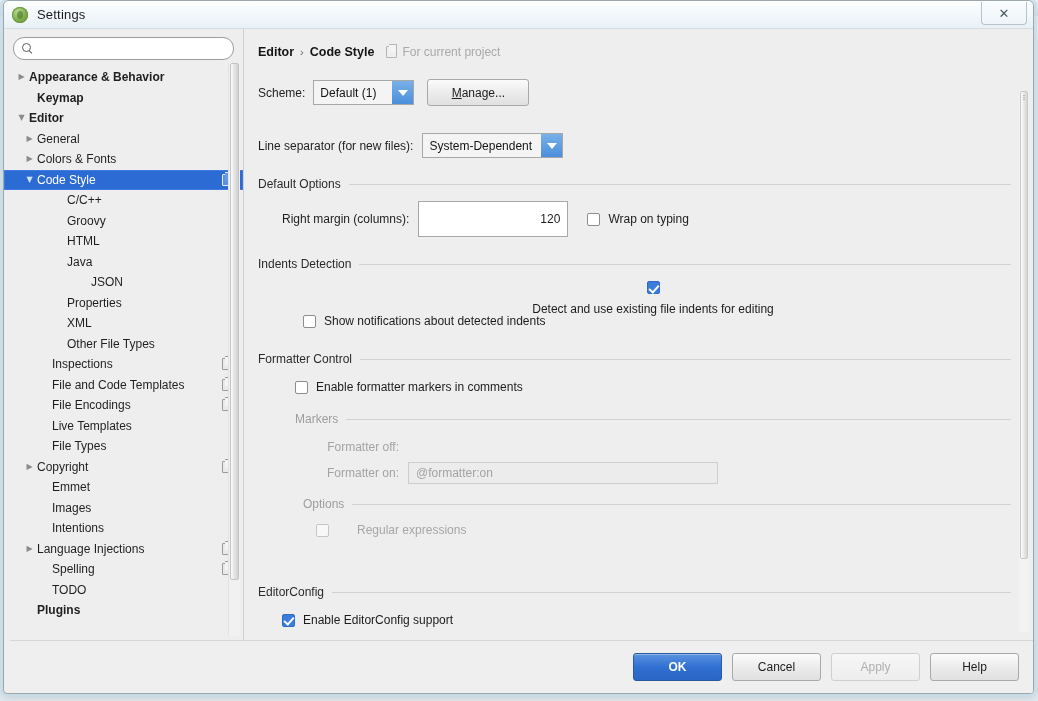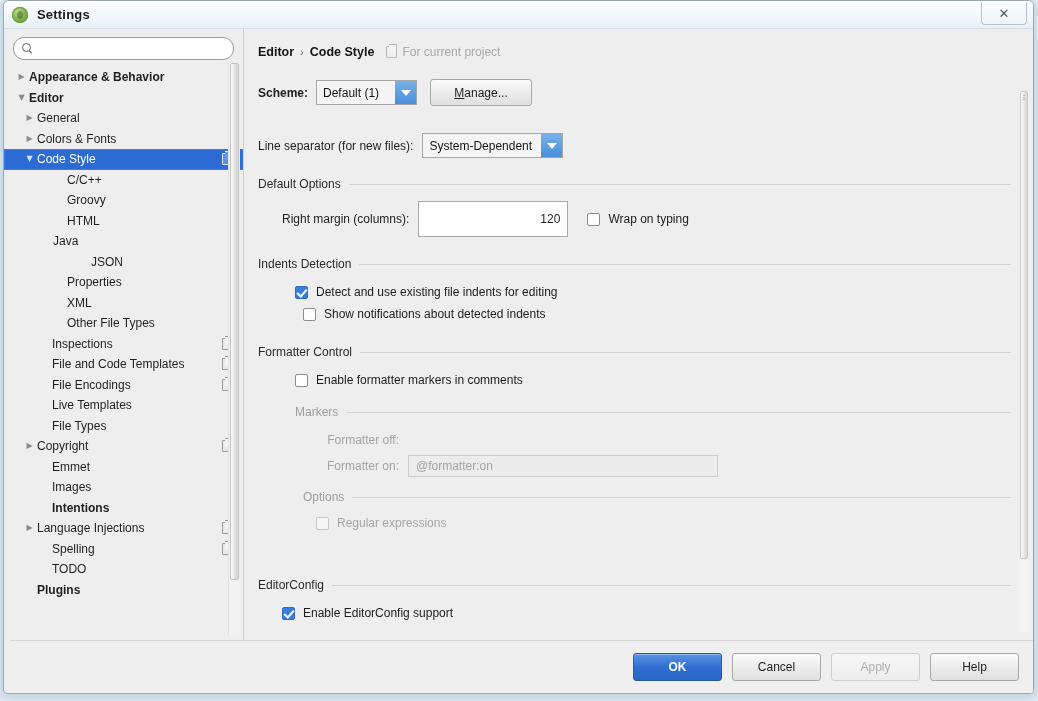--- a/index.html
+++ b/index.html
@@ -76,21 +76,20 @@
 
   
   #titlebar {
     height: 27px;
     flex: none;
     position: relative;
     background: linear-gradient(180deg, #fdfefe 0%, #f3f8fb 45%, #e9f1f6 100%);
     border-bottom: 1px solid #d3dde3;
     display: flex;
     align-items: center;
-    font-weight: bold;
   }
   #titlebar .tb-icon {
     width: 16px; height: 16px;
     margin-left: 8px;
     border-radius: 50%;
     background: radial-gradient(circle at 35% 30%, #b9d98f 0%, #7fae4d 55%, #5d8a33 100%);
     box-shadow: inset 0 0 0 1px #6d9a3c;
     position: relative;
     flex: none;
   }
@@ -324,21 +323,21 @@
     width: 7px; height: 7px;
     border: 1px solid #b5b5b5;
     border-bottom: none;
     border-left: none;
     background: #f4f4f4;
   }
 
   
   .row { display: flex; align-items: center; }
   #scheme-row { margin-bottom: 27px; }
-  #scheme-row .lbl { font-size: 12px; margin-right: 8px; font-weight: bold; }
+  #scheme-row .lbl { font-size: 12px; margin-right: 8px; }
 
   .combo {
     height: 23px;
     border: 1px solid #a7a7a7;
     background: #f4f4f4;
     display: flex;
     align-items: center;
     position: relative;
   }
   .combo .combo-text {
@@ -454,21 +453,21 @@
     width: 4px; height: 8px;
     border: solid #ffffff;
     border-width: 0 2px 2px 0;
     transform: rotate(42deg);
   }
   .cb.disabled {
     border-color: #c6c6c6;
     background: #f7f7f7;
   }
   .cbrow .cblabel { font-size: 12px; color: #1c1c1c; }
-  .cbrow.disabled .cblabel { color: #a6a6a6; }
+  .cbrow.disabled .cblabel { color: #a6a6a6; margin-left: 20px; }
 
   
   .marker-row {
     display: flex;
     align-items: center;
     height: 26px;
     margin-bottom: 0;
   }
   .marker-row .mlbl {
     width: 104px;
@@ -571,20 +570,24 @@
           <span class="search-icon"></span>
           <input id="search-input" type="text" placeholder="" style="">
         </div>
       </div>
       <div id="tree-scroll">
         <div id="tree">
             <div class="tree-row bold" style="padding-left: 10px;">
               <span class="twisty">▶</span>
               <span class="label">Appearance &amp; Behavior</span>
             </div>
+            <div class="tree-row bold" style="padding-left: 18px;">
+              <span class="twisty"></span>
+              <span class="label">Keymap</span>
+            </div>
             <div class="tree-row bold" style="padding-left: 10px;">
               <span class="twisty">▼</span>
               <span class="label">Editor</span>
             </div>
             <div class="tree-row" style="padding-left: 18px;">
               <span class="twisty">▶</span>
               <span class="label">General</span>
             </div>
             <div class="tree-row" style="padding-left: 18px;">
               <span class="twisty">▶</span>
@@ -600,21 +603,21 @@
               <span class="label">C/C++</span>
             </div>
             <div class="tree-row" style="padding-left: 48px;">
               <span class="twisty"></span>
               <span class="label">Groovy</span>
             </div>
             <div class="tree-row" style="padding-left: 48px;">
               <span class="twisty"></span>
               <span class="label">HTML</span>
             </div>
-            <div class="tree-row" style="padding-left: 34px;">
+            <div class="tree-row" style="padding-left: 48px;">
               <span class="twisty"></span>
               <span class="label">Java</span>
             </div>
             <div class="tree-row" style="padding-left: 72px;">
               <span class="twisty"></span>
               <span class="label">JSON</span>
             </div>
             <div class="tree-row" style="padding-left: 48px;">
               <span class="twisty"></span>
               <span class="label">Properties</span>
@@ -656,21 +659,21 @@
               <span class="copy-icon"></span>
             </div>
             <div class="tree-row" style="padding-left: 33px;">
               <span class="twisty"></span>
               <span class="label">Emmet</span>
             </div>
             <div class="tree-row" style="padding-left: 33px;">
               <span class="twisty"></span>
               <span class="label">Images</span>
             </div>
-            <div class="tree-row" style="padding-left: 33px; font-weight: bold;">
+            <div class="tree-row" style="padding-left: 33px;">
               <span class="twisty"></span>
               <span class="label">Intentions</span>
             </div>
             <div class="tree-row" style="padding-left: 18px;">
               <span class="twisty">▶</span>
               <span class="label">Language Injections</span>
               <span class="copy-icon"></span>
             </div>
             <div class="tree-row" style="padding-left: 33px;">
               <span class="twisty"></span>
@@ -737,21 +740,21 @@
           <div class="cbrow" style="margin-left:19px;">
             <span class="cb" id="cb-wrap"></span>
             <span class="cblabel">Wrap on typing</span>
           </div>
         </div>
 
         <div class="group">
           <span class="gtitle">Indents Detection</span>
           <span class="gline"></span>
         </div>
-        <div class="cbrow indent2" style="margin-bottom:0;">
+        <div class="cbrow indent2" style="margin-bottom:7px;flex-direction:column;">
           <span class="cb checked" id="cb-detect"></span>
           <span class="cblabel">Detect and use existing file indents for editing</span>
         </div>
         <div class="cbrow indent3" style="margin-bottom:20px;">
           <span class="cb" id="cb-notify"></span>
           <span class="cblabel">Show notifications about detected indents</span>
         </div>
 
         <div class="group">
           <span class="gtitle">Formatter Control</span>

